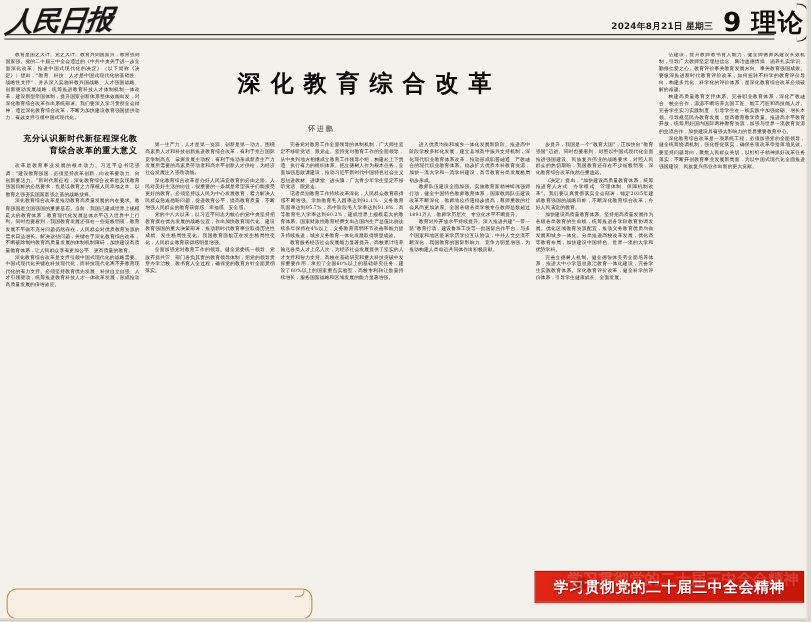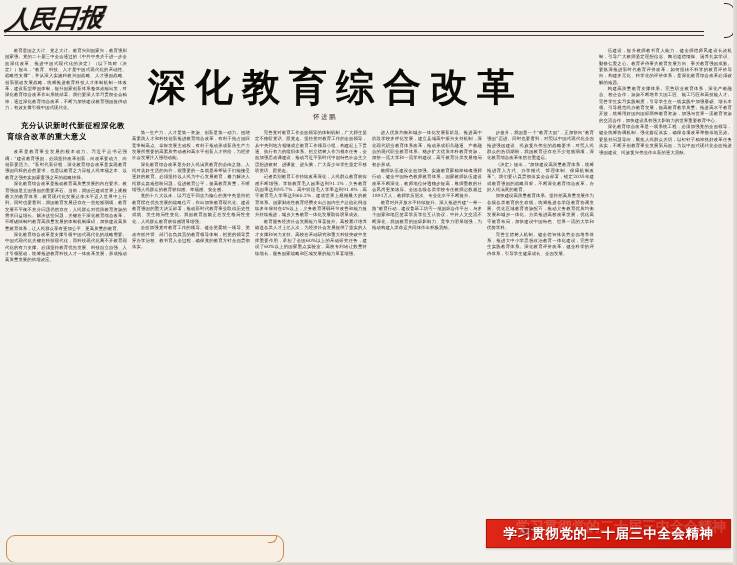--- a/index.html
+++ b/index.html
@@ -54,47 +54,46 @@
     border-right:1.6px solid #2a2520;
     border-top:1.6px solid #2a2520;
     border-bottom:1.6px solid #2a2520;
     border-radius:0 9px 9px 0;
   }
   
   .headline{
     position:absolute;left:0;top:62px;width:663px;
     text-align:center;
     font-family:"DejaVu Sans","Liberation Sans",sans-serif;
-    font-size:38px;font-weight:700;letter-spacing:9px;
+    font-size:21px;font-weight:700;letter-spacing:9px;
     color:#0d0a08;
     text-indent:9px;
   }
   .byline{
     position:absolute;left:0;top:113px;width:584px;
     text-align:center;font-size:6.5px;letter-spacing:1.5px;
     color:#3b332c;
-    padding-left:33px;
   }
   
   .cols{
     position:absolute;left:3px;top:48px;width:731px;height:512px;
   }
   .col{
     position:absolute;top:0;
     font-size:4.35px;
     line-height:6.35px;
     text-align:justify;
     color:#231d18;
     letter-spacing:.12px;
     overflow:hidden;
   }
   .col p{margin:0 0 0 0;text-indent:8.7px;}
   .col .sub{
     display:block;
-    text-align:left;
+    text-align:right;
     font-family:"DejaVu Sans","Liberation Sans",sans-serif;
     font-weight:700;
     font-size:7.4px;
     line-height:11px;
     letter-spacing:.6px;
     color:#0d0a08;
     text-indent:0;
     margin:9px 0 7px 0;
     padding:0 2px;
   }
@@ -163,20 +162,25 @@
     background:linear-gradient(90deg,#e7e2da,#d6d0c6);
   }
 </style>
 </head>
 <body>
 
 <div class="masthead">
   <div class="logo">人民日报</div>
   <div class="mast-rule"></div>
   <div class="mast-rule2"></div>
+  <div class="mast-right">
+    <div class="mast-date">2024年8月21日 星期三</div>
+    <div class="mast-pageno">9</div>
+    <div class="mast-section">理论</div>
+  </div>
   <div class="mast-bracket"></div>
 </div>
 
 <div class="headline">深化教育综合改革</div>
 <div class="byline">怀进鹏</div>
 
 <div class="cols">
   <div class="col" id="c1">
       <p>教育是国之大计、党之大计。教育兴则国家兴，教育强则国家强。党的二十届三中全会通过的《中共中央关于进一步全面深化改革、推进中国式现代化的决定》（以下简称《决定》）提出，“教育、科技、人才是中国式现代化的基础性、战略性支撑”，并从深入实施科教兴国战略、人才强国战略、创新驱动发展战略，统筹推进教育科技人才体制机制一体改革，建设新型举国体制，提升国家创新体系整体效能出发，对深化教育综合改革作出系统部署。我们要深入学习贯彻全会精神，通过深化教育综合改革，不断为加快建设教育强国提供动力，有效支撑引领中国式现代化。</p>
       <span class="sub first-ind">充分认识新时代新征程深化教育综合改革的重大意义</span>

